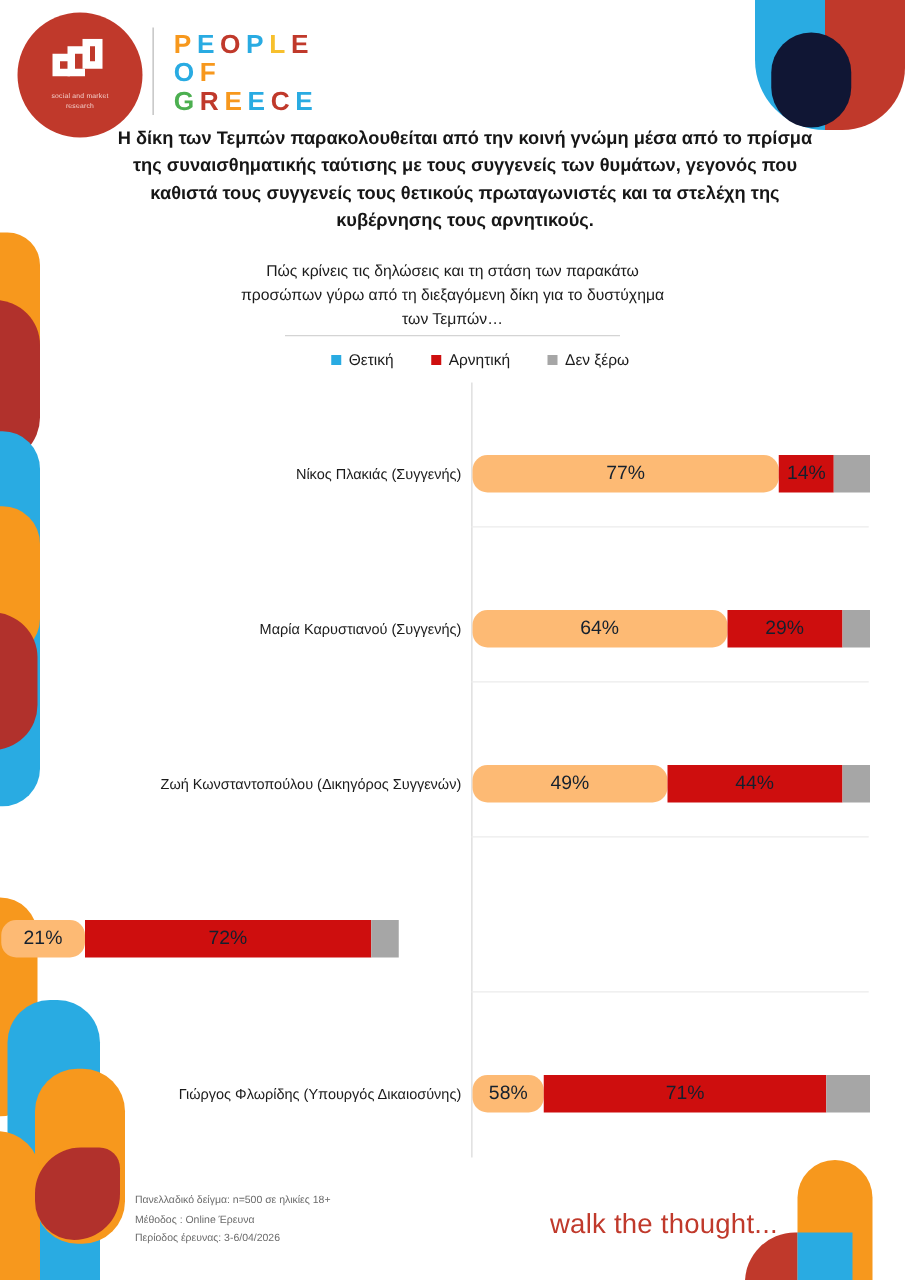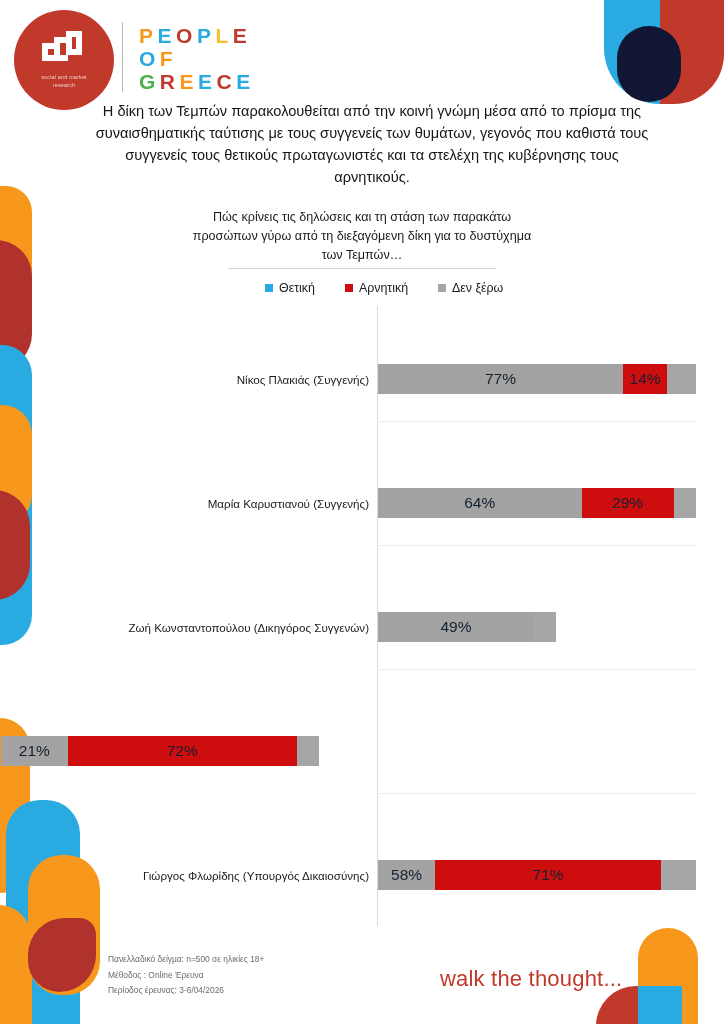--- a/index.html
+++ b/index.html
@@ -133,21 +133,21 @@
 
   
   .headline {
     position: absolute;
     left: 92px; top: 100px;
     width: 560px;
     text-align: center;
     font-size: 14.6px;
     line-height: 22px;
     color: #161616;
-    font-weight: normal;
+    font-weight: bold;
   }
 
   
   .question {
     position: absolute;
     left: 182px; top: 208px;
     width: 360px;
     text-align: center;
     font-size: 12.6px;
     line-height: 19px;
@@ -216,21 +216,21 @@
   }
   .seg {
     height: 100%;
     display: flex;
     align-items: center;
     justify-content: center;
     font-size: 15.5px;
     color: #14202e;
     overflow: hidden;
   }
-  .seg-pos { background: #a3a3a3; }
+  .seg-pos { background: #fdba74; border-radius: 12px; }
   .seg-neg { background: #CE0E0E; }
   .seg-dk  { background: #A6A6A6; }
 
   
   .footer {
     position: absolute;
     left: 108px; top: 952px;
     font-size: 8.4px;
     line-height: 15.5px;
     color: #6b6b6b;
@@ -335,20 +335,21 @@
         <div class="seg seg-pos" style="width:64%">64%</div>
         <div class="seg seg-neg" style="width:29%">29%</div>
         <div class="seg seg-dk" style="width:7%"></div>
       </div>
     </div>
 
     <div class="row" style="top:301px">
       <div class="row-label">Ζωή Κωνσταντοπούλου (Δικηγόρος Συγγενών)</div>
       <div class="bar-track">
         <div class="seg seg-pos" style="width:49%">49%</div>
+        <div class="seg seg-neg" style="width:44%">44%</div>
         <div class="seg seg-dk" style="width:7%"></div>
       </div>
     </div>
 
     <div class="row" style="top:425px">
       <div class="bar-track">
         <div class="seg seg-pos" style="width:21%">21%</div>
         <div class="seg seg-neg" style="width:72%">72%</div>
         <div class="seg seg-dk" style="width:7%"></div>
       </div>

